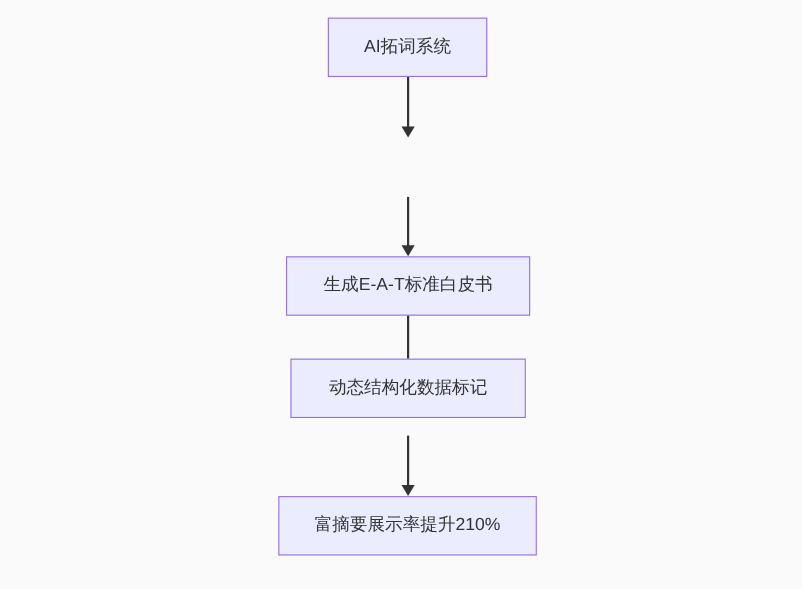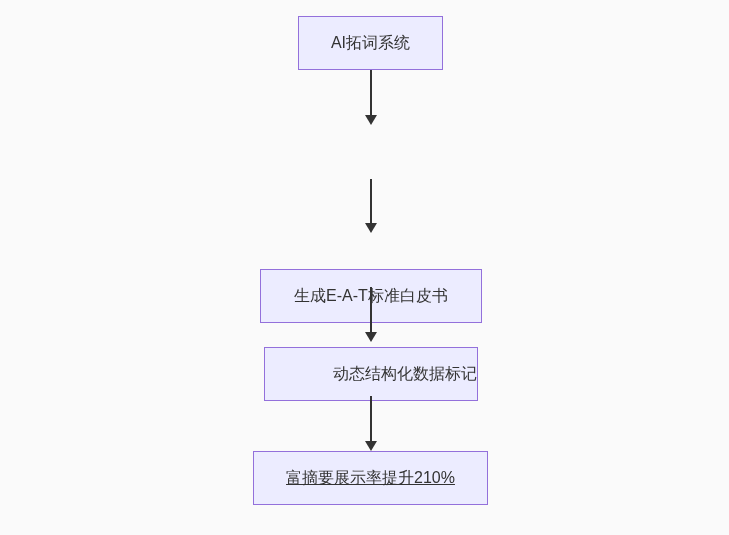--- a/index.html
+++ b/index.html
@@ -66,35 +66,35 @@
     <div class="edge-line"></div>
     <div class="edge-head"></div>
   </div>
 
 
   <div class="edge" style="top:179px; height:54px;">
     <div class="edge-line"></div>
     <div class="edge-head"></div>
   </div>
 
-  <div class="node" style="left:260px; top:233px; width:222px; height:54px;margin-top:36px;">
+  <div class="node" style="left:260px; top:233px; width:222px; height:54px;">
     <span>生成E-A-T标准白皮书</span>
   </div>
 
   <div class="edge" style="top:287px; height:55px;">
     <div class="edge-line"></div>
     <div class="edge-head"></div>
   </div>
 
-  <div class="node" style="left:264px; top:347px; width:214px; height:54px;justify-content:flex-end;">
+  <div class="node" style="left:264px; top:326px; width:214px; height:54px;">
     <span>动态结构化数据标记</span>
   </div>
 
   <div class="edge" style="top:396px; height:55px;">
     <div class="edge-line"></div>
     <div class="edge-head"></div>
   </div>
 
-  <div class="node" style="left:253px; top:451px; width:235px; height:54px;text-decoration:underline;">
+  <div class="node" style="left:253px; top:451px; width:235px; height:54px;">
     <span>富摘要展示率提升210%</span>
   </div>
 
 </div>
 
 </body></html>

